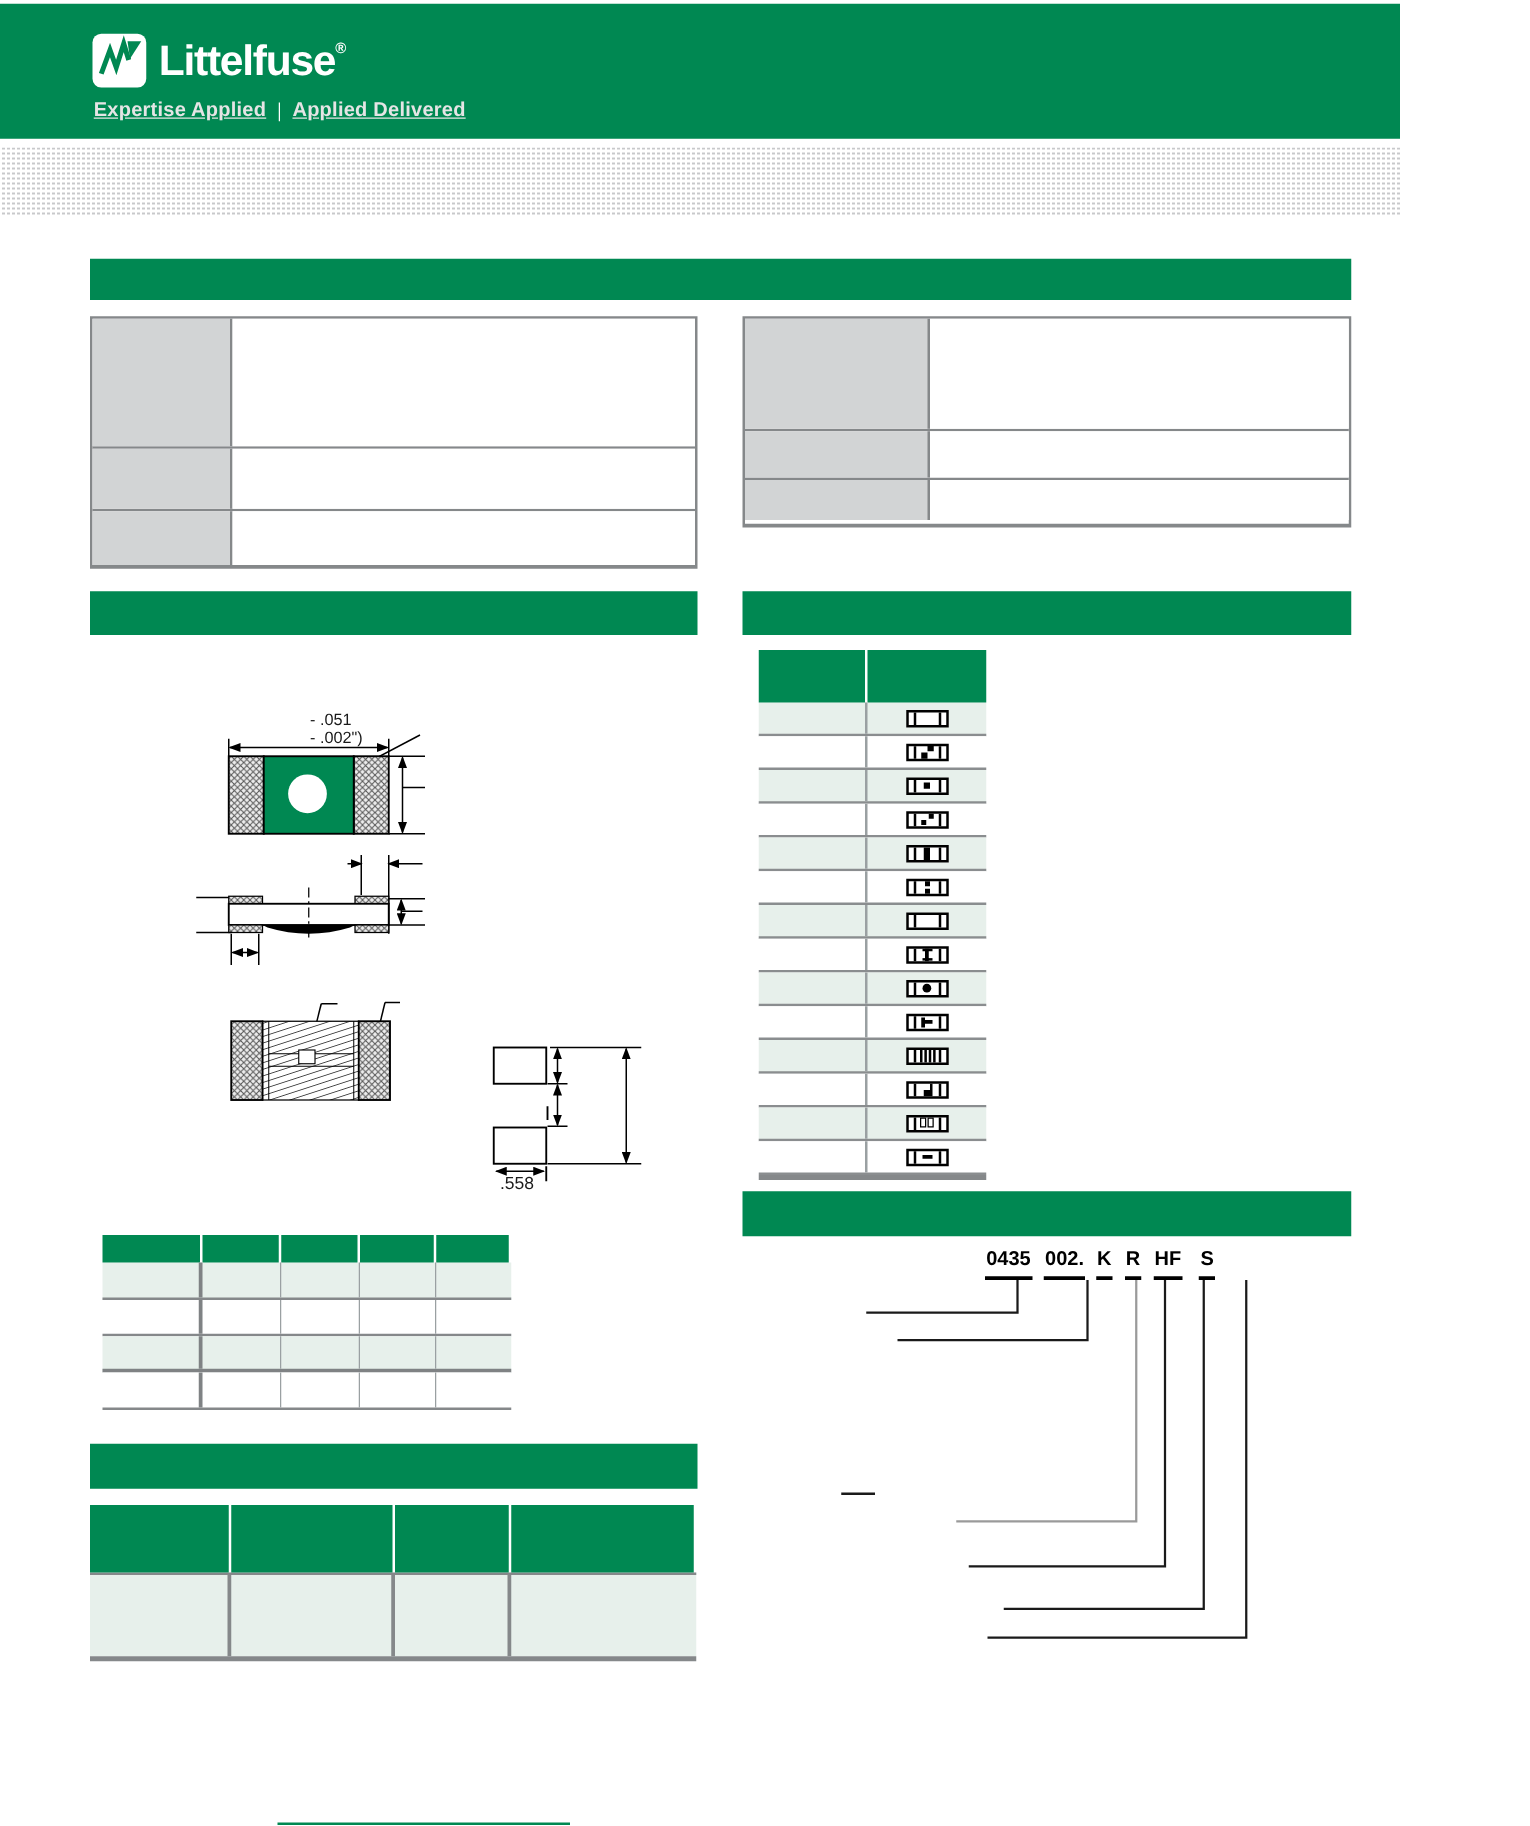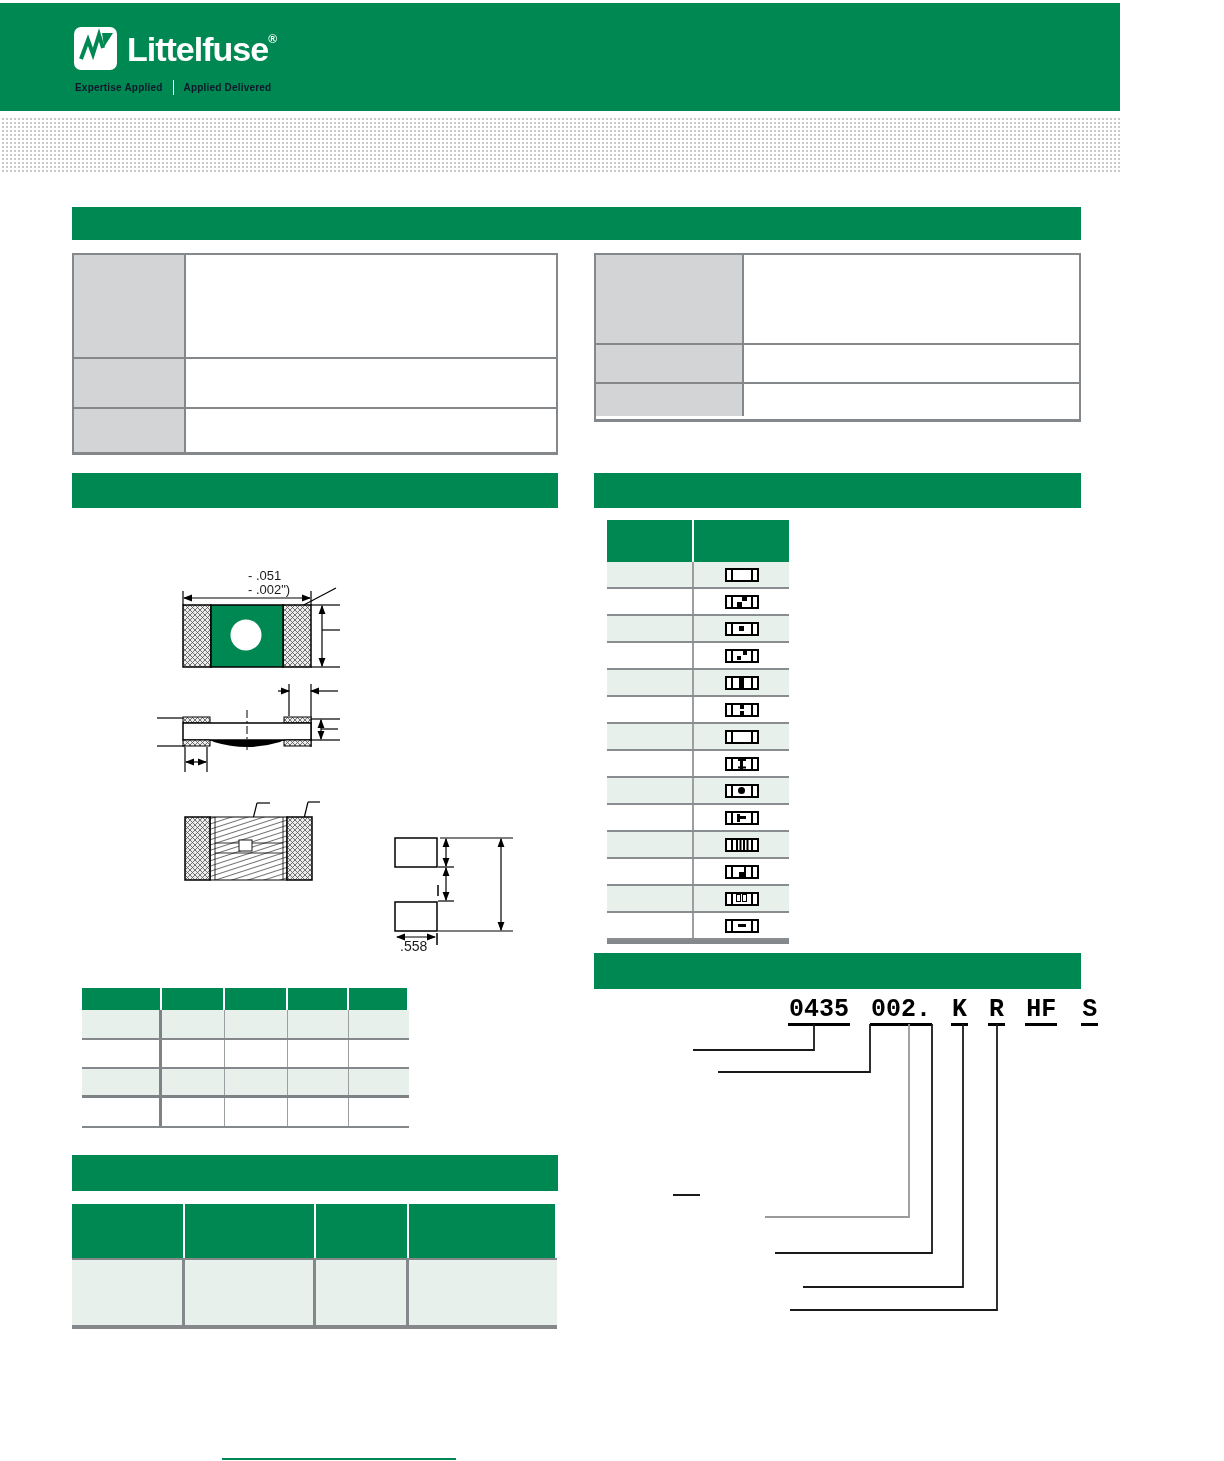--- a/index.html
+++ b/index.html
@@ -7,21 +7,21 @@
           font-family:"Liberation Sans",sans-serif;
           text-align:right;
           --green:#008852; --lightrow:#e7f0eb; --graycell:#d2d4d5; --border:#85888a; --dot:#c8c9cb;}
   .abs{position:absolute;box-sizing:border-box;}
 
   
   .brandband{left:0;top:3px;width:1224px;height:108px;background:var(--green);}
   .logobox{left:74px;top:24px;width:43px;height:43px;background:#fff;border-radius:7px;}
   .logotext{left:127px;top:27px;color:#fff;font-size:34px;font-weight:bold;letter-spacing:-1px;}
   .regmark{font-size:12px;vertical-align:18px;font-weight:bold;}
-  .tagline{left:75px;top:77px;color:#0f172a;font-size:10px;font-weight:600;letter-spacing:.2px;display:flex;align-items:center;}
+  .tagline{left:75px;top:77px;color:#e5e5e5;font-size:16px;font-weight:600;letter-spacing:.2px;display:flex;align-items:center;text-decoration:underline;}
   .tagdiv{display:inline-block;width:1px;height:15px;background:#fff;margin:0 10px;}
 
   
   .dotband{left:0;top:118px;width:1224px;height:54px;background:#fff;
     background-image:conic-gradient(var(--dot) 90deg, transparent 90deg 360deg);
     background-size:4px 4px;}
 
   
   .bar{background:var(--green);}
 
@@ -84,21 +84,21 @@
 
   
   .pkghead{display:flex;height:54px;}
   .pkghead .hc{background:var(--green);margin-right:2px;}
   .pkghead .hc:last-child{margin-right:0;}
   .pkgrow{display:flex;height:65px;background:var(--lightrow);border-top:2px solid var(--border);}
   .pkgrow .cell{box-sizing:border-box;border-right:3px solid var(--border);}
   .pkgrow .cell:last-child{border-right:none;}
 
   
-  .pn{left:788px;top:995px;font-size:25px;font-weight:bold;color:#000;white-space:nowrap;font-family:Liberation Mono, monospace;}
+  .pn{left:788px;top:995px;font-size:16px;font-weight:bold;color:#000;white-space:nowrap;}
   .pn span{display:inline-block;border-bottom:3px solid #000;padding:0 1px;line-height:26px;}
 
   .footline{left:222px;top:1458px;width:234px;height:2px;background:var(--green);}
 
   svg text{font-family:"Liberation Sans",sans-serif;}
 </style>
 </head>
 <body>
 
 <div id="canvas" style="--green: #008852; --lightrow: #e7f0eb; --graycell: #d2d4d5; --border: #85888a; --dot: #c8c9cb;">

